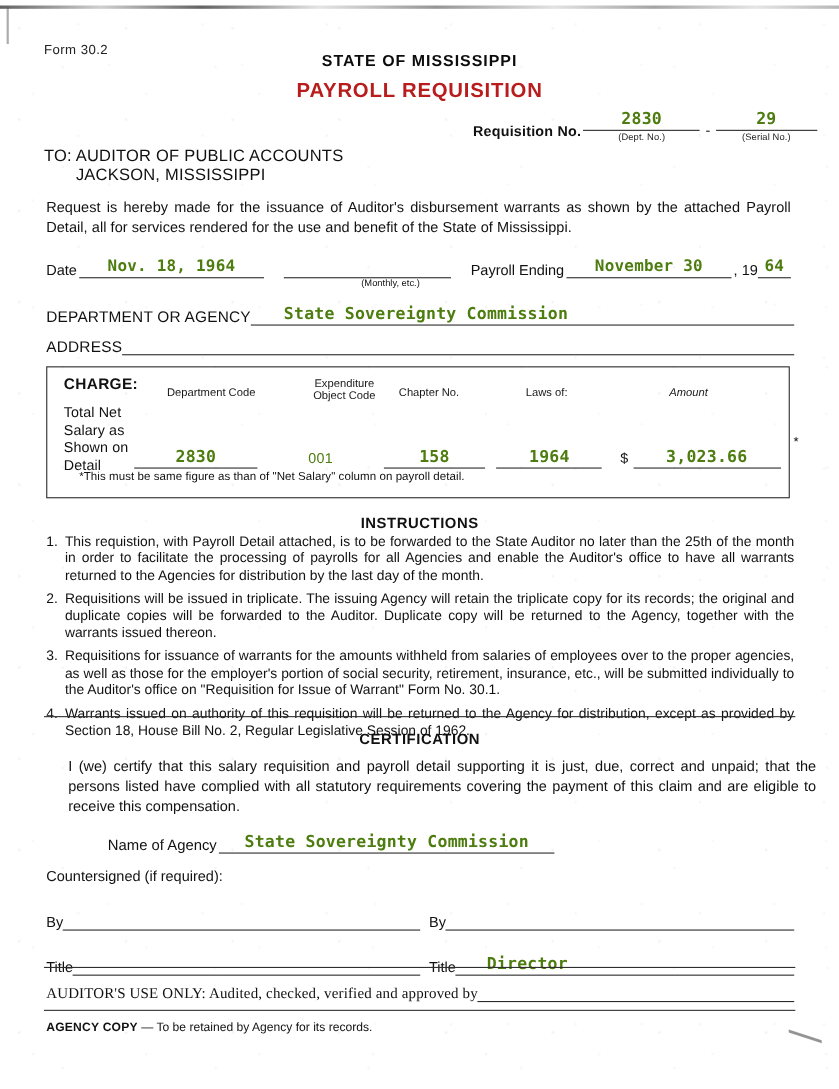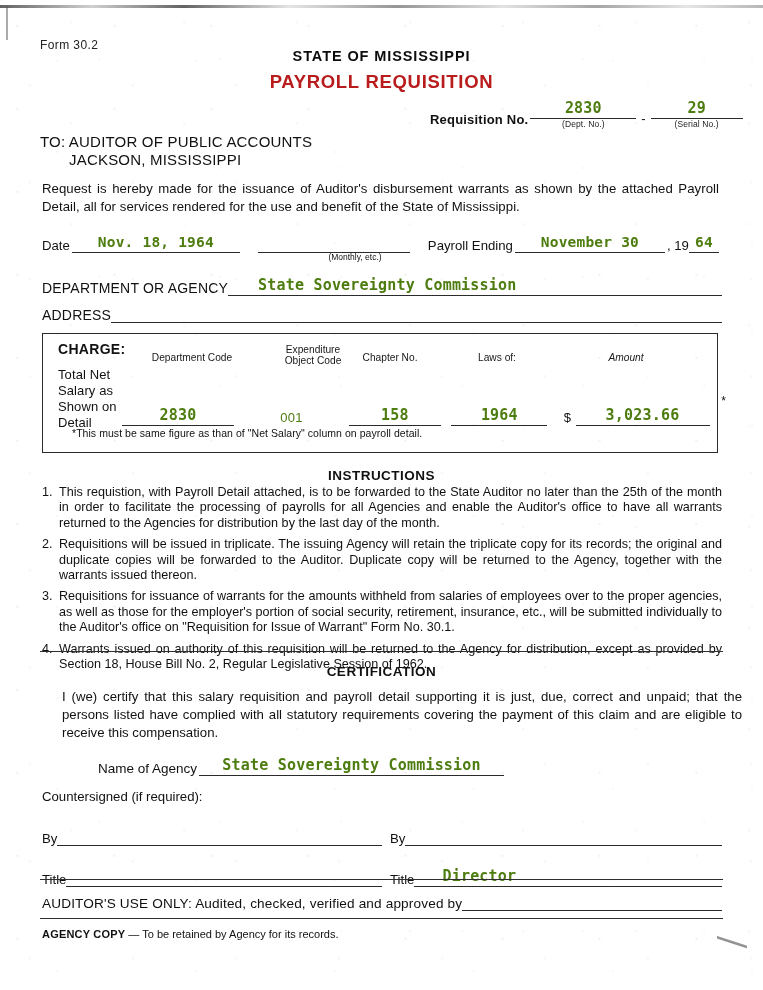--- a/index.html
+++ b/index.html
@@ -130,21 +130,21 @@
   .cert-para { left: 42px; top: 688px; width: 680px; font-size: 13.2px; line-height: 18px; text-align: justify; margin-left: 20px; }
 
   .agency-row { left: 98px; top: 758px; display: flex; align-items: flex-end; font-size: 13.5px; }
 
   .sigcols { left: 42px; top: 789px; width: 680px; }
   .sigrow { display: flex; font-size: 13.2px; }
   .sigcol { width: 340px; box-sizing: border-box; }
   .sigcol.right { padding-left: 8px; }
   .sig-line-row { display: flex; align-items: flex-end; }
 
-  .auditor-row { left: 42px; top: 893px; width: 680px; display: flex; align-items: flex-end; font-size: 13.6px; letter-spacing: .15px; }
+  .auditor-row { left: 42px; top: 893px; width: 680px; display: flex; align-items: flex-end; font-size: 13.6px; letter-spacing: .15px; font-family: Liberation Serif, serif; }
 
   .agency-copy { left: 42px; top: 928px; font-size: 11px; }
   .agency-copy b { font-size: 11px; letter-spacing: .2px; }
 </style>
 </head>
 <body>
 
 <div class="page">
 
   <div class="abs scan-top-edge"></div>

